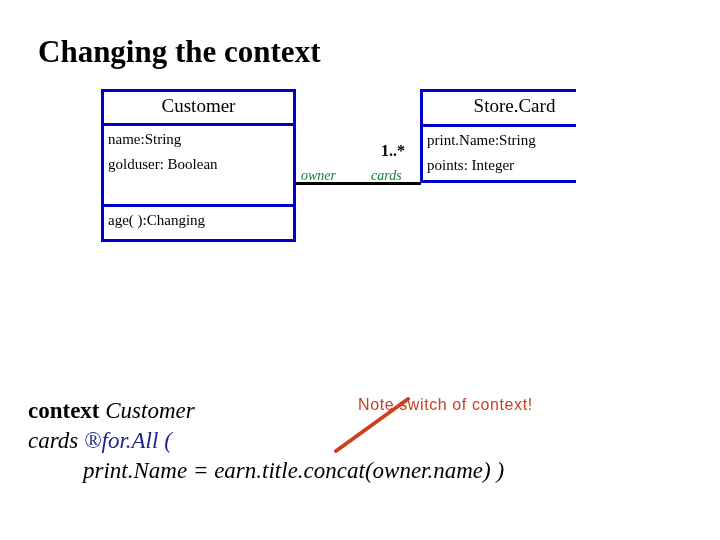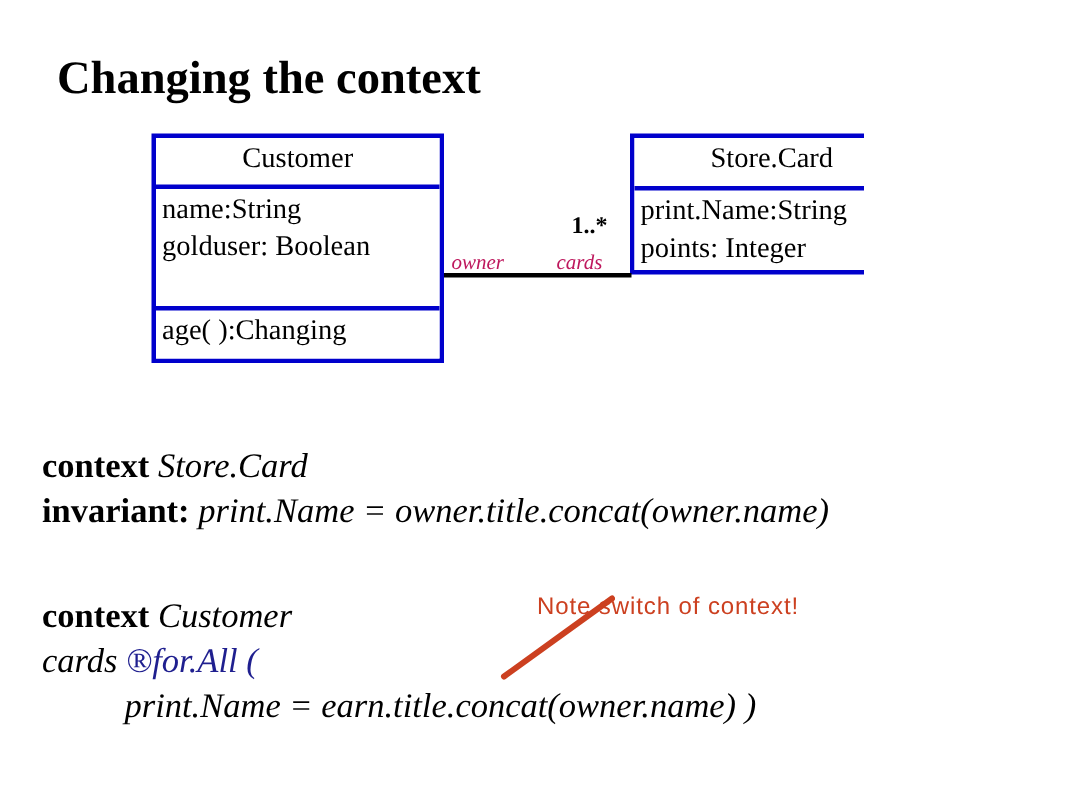--- a/index.html
+++ b/index.html
@@ -46,21 +46,21 @@
   .uml-compartment + .uml-compartment {
     border-top: 3px solid #0000CC;
   }
   .uml-name {
     text-align: center;
     font-size: 19px;
     line-height: 26px;
     white-space: nowrap;
   }
   .uml-line {
-    font-size: 19px;
+    font-size: 15px;
     line-height: 25px;
     white-space: nowrap;
     text-align: left;
   }
 
   #customer-class { left: 101px; top: 89px; width: 195px; }
   #customer-name-comp   { height: 31px; }
   #customer-attrs-comp  { height: 81px; }
   #customer-ops-comp    { height: 35px; }
 
@@ -78,21 +78,21 @@
     height: 3px;
     background: #000000;
   }
   .assoc-label {
     position: absolute;
     font-family: "Liberation Serif", "DejaVu Serif", serif;
     font-style: italic;
     font-size: 14px;
     line-height: 16px;
     white-space: nowrap;
-    color: #be185d;
+    color: #15803d;
   }
   #assoc-role-owner { left: 301px; top: 168px; }
   #assoc-role-cards { left: 371px; top: 168px; }
   #assoc-multiplicity {
     position: absolute;
     left: 381px;
     top: 142px;
     font-family: "Liberation Serif", "DejaVu Serif", serif;
     font-weight: bold;
     font-size: 16px;
@@ -174,30 +174,20 @@
       <div class="uml-line">print.Name:String</div>
       <div class="uml-line">points: Integer</div>
     </div>
   </div>
 
   <div id="association-line"></div>
   <div class="assoc-label" id="assoc-role-owner">owner</div>
   <div class="assoc-label" id="assoc-role-cards">cards</div>
   <div id="assoc-multiplicity">1..*</div>
 
-  <div class="ocl-block" id="ocl-block-1">
-    <div>
-      <span class="kw">context</span>
-      <span class="it">Store.Card</span>
-    </div>
-    <div>
-      <span class="kw">invariant</span><span class="kw">:</span>
-      <span class="it">print.Name = owner.title.concat(owner.name)</span>
-    </div>
-  </div>
 
   <div class="ocl-block" id="ocl-block-2">
     <div>
       <span class="kw">context</span>
       <span class="it">Customer</span>
     </div>
     <div>
       <span class="it">cards</span>
       <span class="blue-it">®</span><span class="blue-it">for.All</span>
       <span class="blue-it">(</span>

